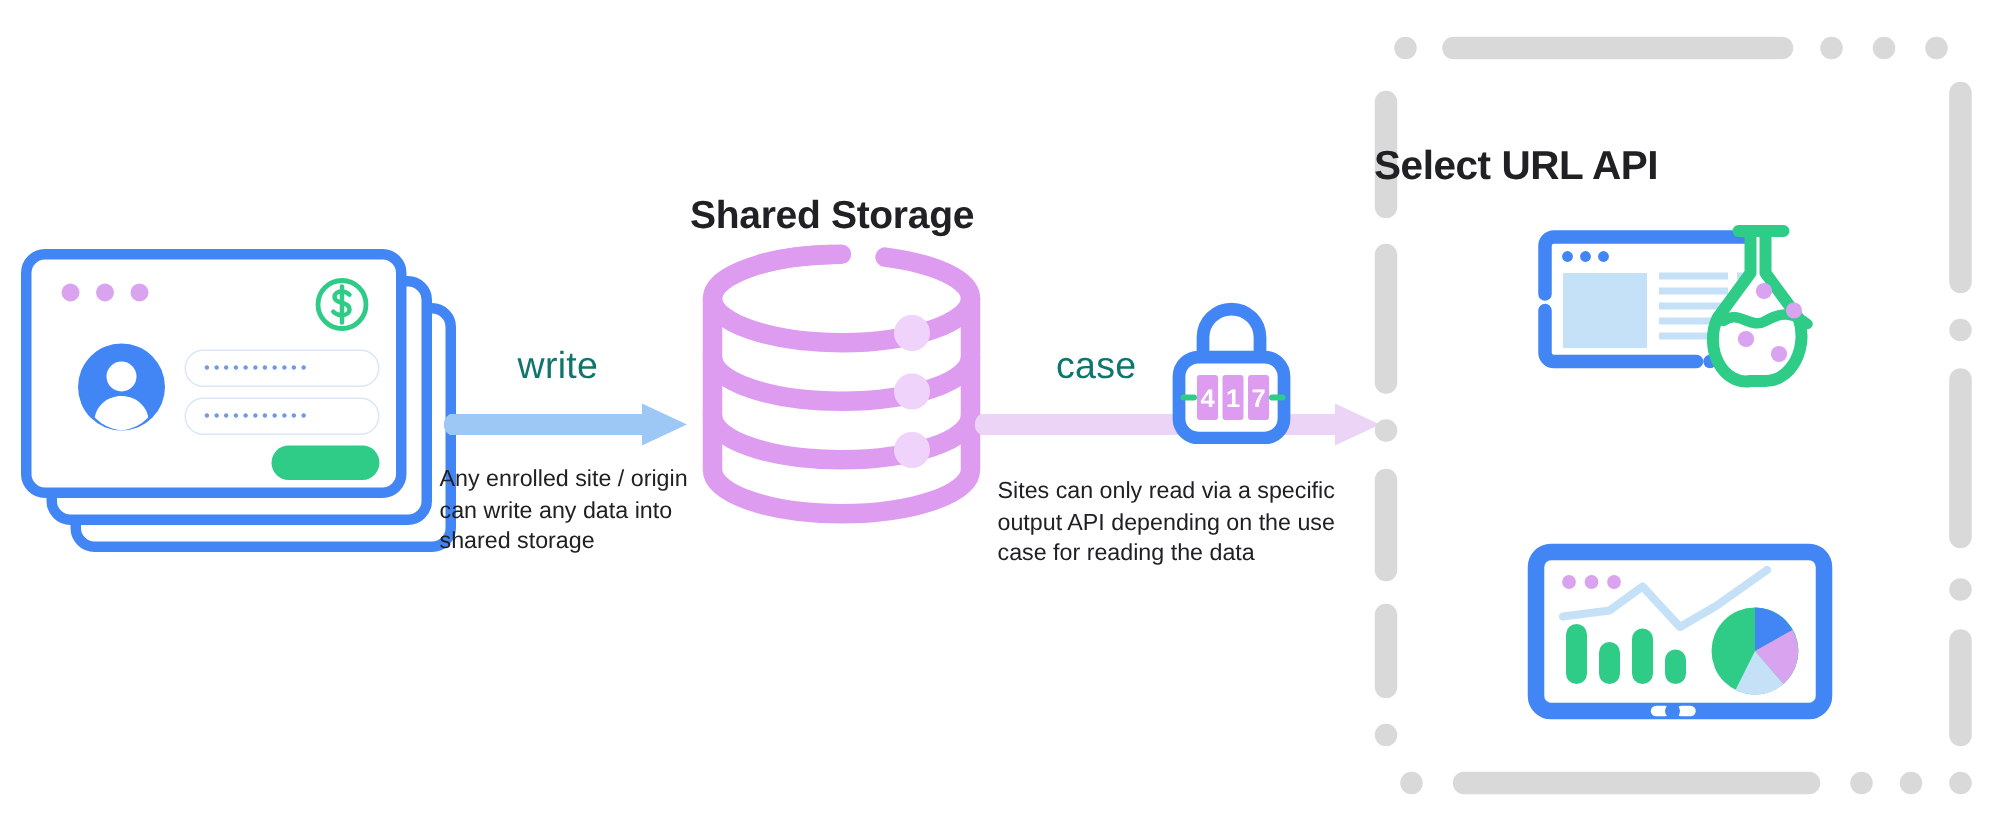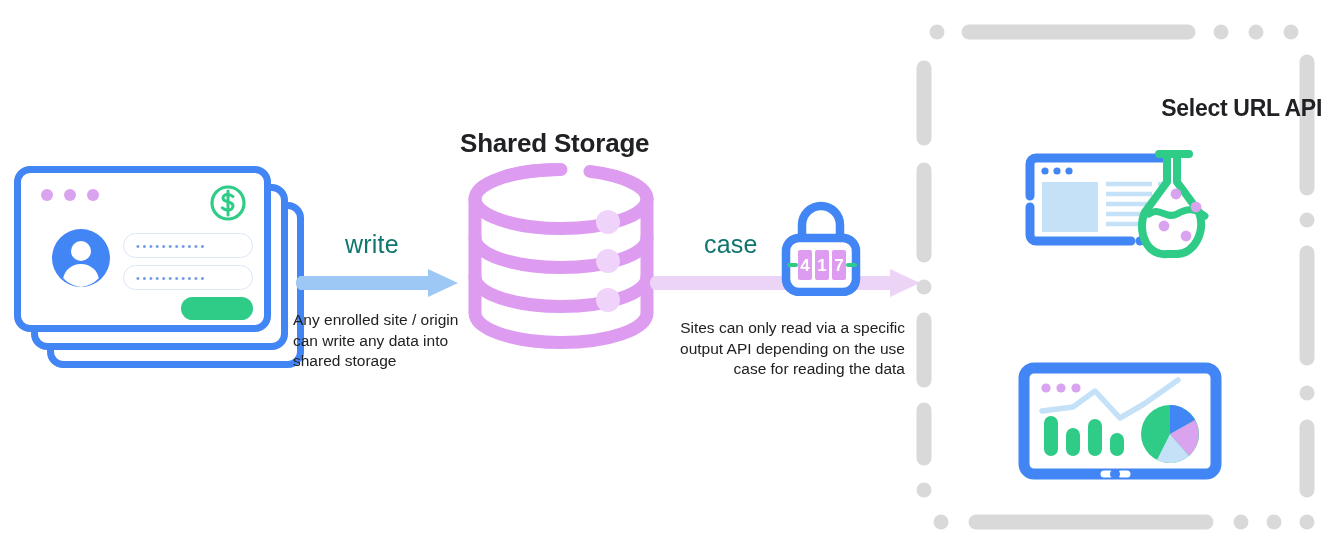--- a/index.html
+++ b/index.html
@@ -50,27 +50,27 @@
   #write-caption{left:293px;top:310px;width:176px;font-size:15.5px;line-height:20.5px;color:#202124;}
 
   
   #shared-storage-title{left:460px;top:128px;font-size:26px;font-weight:700;letter-spacing:-.2px;color:#202124;}
   #db-cylinder{left:466px;top:160px;width:190px;height:192px;}
 
   
   #read-label{left:704px;top:230px;}
   #read-arrow{left:646px;top:268px;width:280px;height:30px;}
   #lock-icon{left:779px;top:198px;width:84px;height:98px;}
-  #read-caption{left:665px;top:318px;width:240px;font-size:15.5px;line-height:20.5px;color:#202124;text-align:right;}
+  #read-caption{left:665px;top:318px;width:240px;font-size:15.5px;line-height:20.5px;color:#202124;}
 
   
   #api-panel{left:916px;top:10px;width:406px;height:534px;}
   .panel-title{
-    position:absolute;width:100%;text-align:right;
-    font-size:23px;font-weight:700;letter-spacing:-.3px;color:#202124;
+    position:absolute;width:100%;text-align:left;
+    font-size:27px;font-weight:700;letter-spacing:-.3px;color:#202124;
   }
   #select-url-title{top:85px;}
   #private-agg-title{top:295px;}
   #select-url-icon{position:absolute;left:100px;top:134px;width:210px;height:115px;}
   #private-agg-icon{position:absolute;left:102px;top:352px;width:204px;height:124px;}
 </style>
 </head>
 <body>
 
 <div class="stage">

